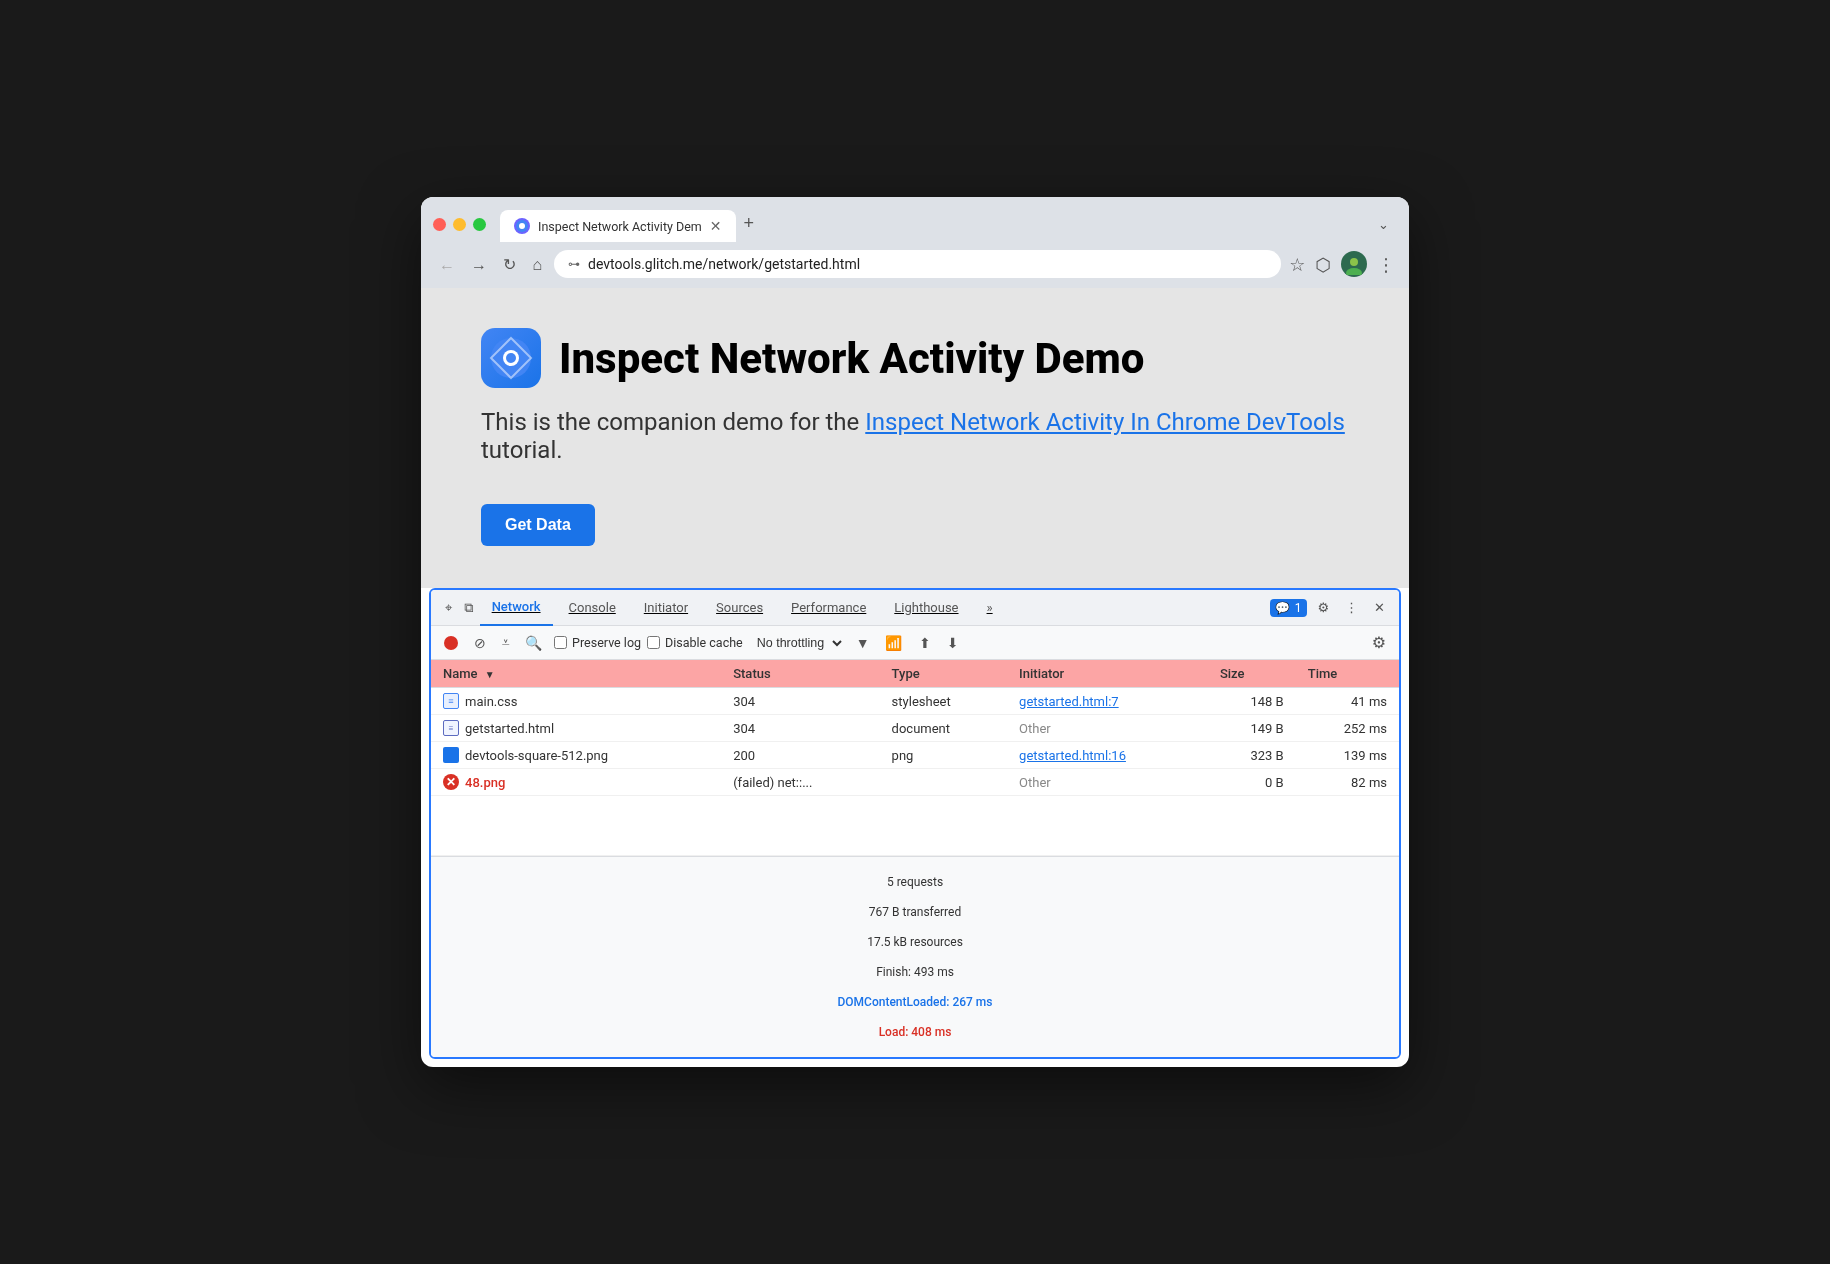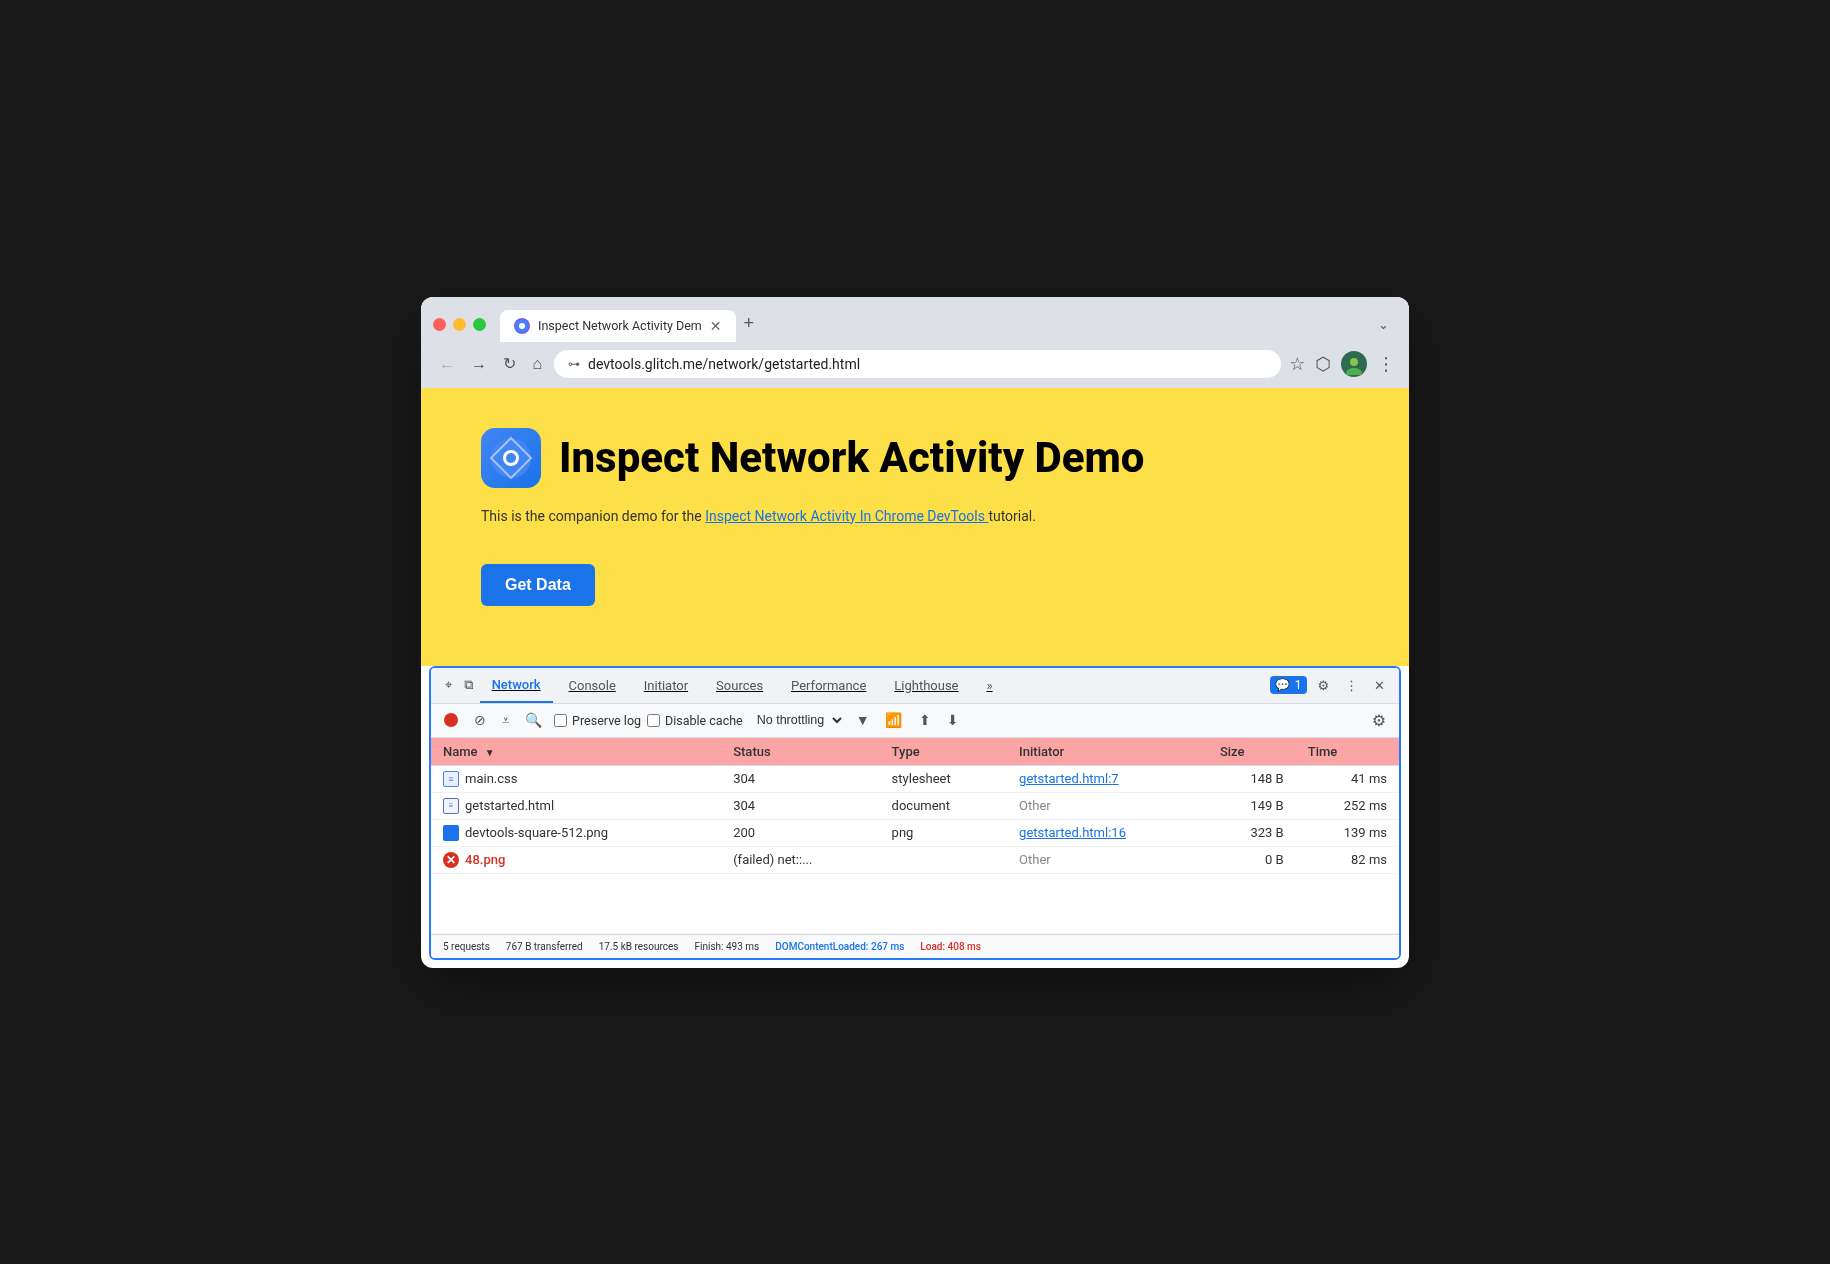--- a/index.html
+++ b/index.html
@@ -172,22 +172,22 @@
       background: #2d6a4f;
       display: flex;
       align-items: center;
       justify-content: center;
       cursor: pointer;
       overflow: hidden;
     }
 
     
     .page-content {
-      background: #fde047;
-      padding: 40px 60px 30px;
+      background: #e5e5e5;
+      padding: 40px 60px 12px;
     }
 
     .page-header {
       display: flex;
       align-items: center;
       gap: 18px;
       margin-bottom: 20px;
     }
 
     .chrome-logo {
@@ -201,21 +201,21 @@
       flex-shrink: 0;
     }
 
     .page-title {
       font-size: 42px;
       font-weight: 800;
       color: #000;
     }
 
     .page-description {
-      font-size: 14px;
+      font-size: 24px;
       color: #333;
       margin-bottom: 40px;
     }
 
     .page-description a {
       color: #1a73e8;
       text-decoration: underline;
     }
 
     .get-data-btn {
@@ -475,26 +475,27 @@
     }
 
     .text-right {
       text-align: right;
     }
 
     
     .network-status-bar {
       background: #f8f9fa;
       border-top: 1px solid #dadce0;
-      padding: 6px 12px;
+      padding: 18px 12px;
       display: flex;
       align-items: center;
       gap: 16px;
-      font-size: 10px;
+      font-size: 12px;
       color: #333;
+      flex-direction: column;
     }
 
     .status-domloaded {
       color: #1a73e8;
       font-weight: 500;
     }
 
     .status-load {
       color: #d93025;
       font-weight: 500;

